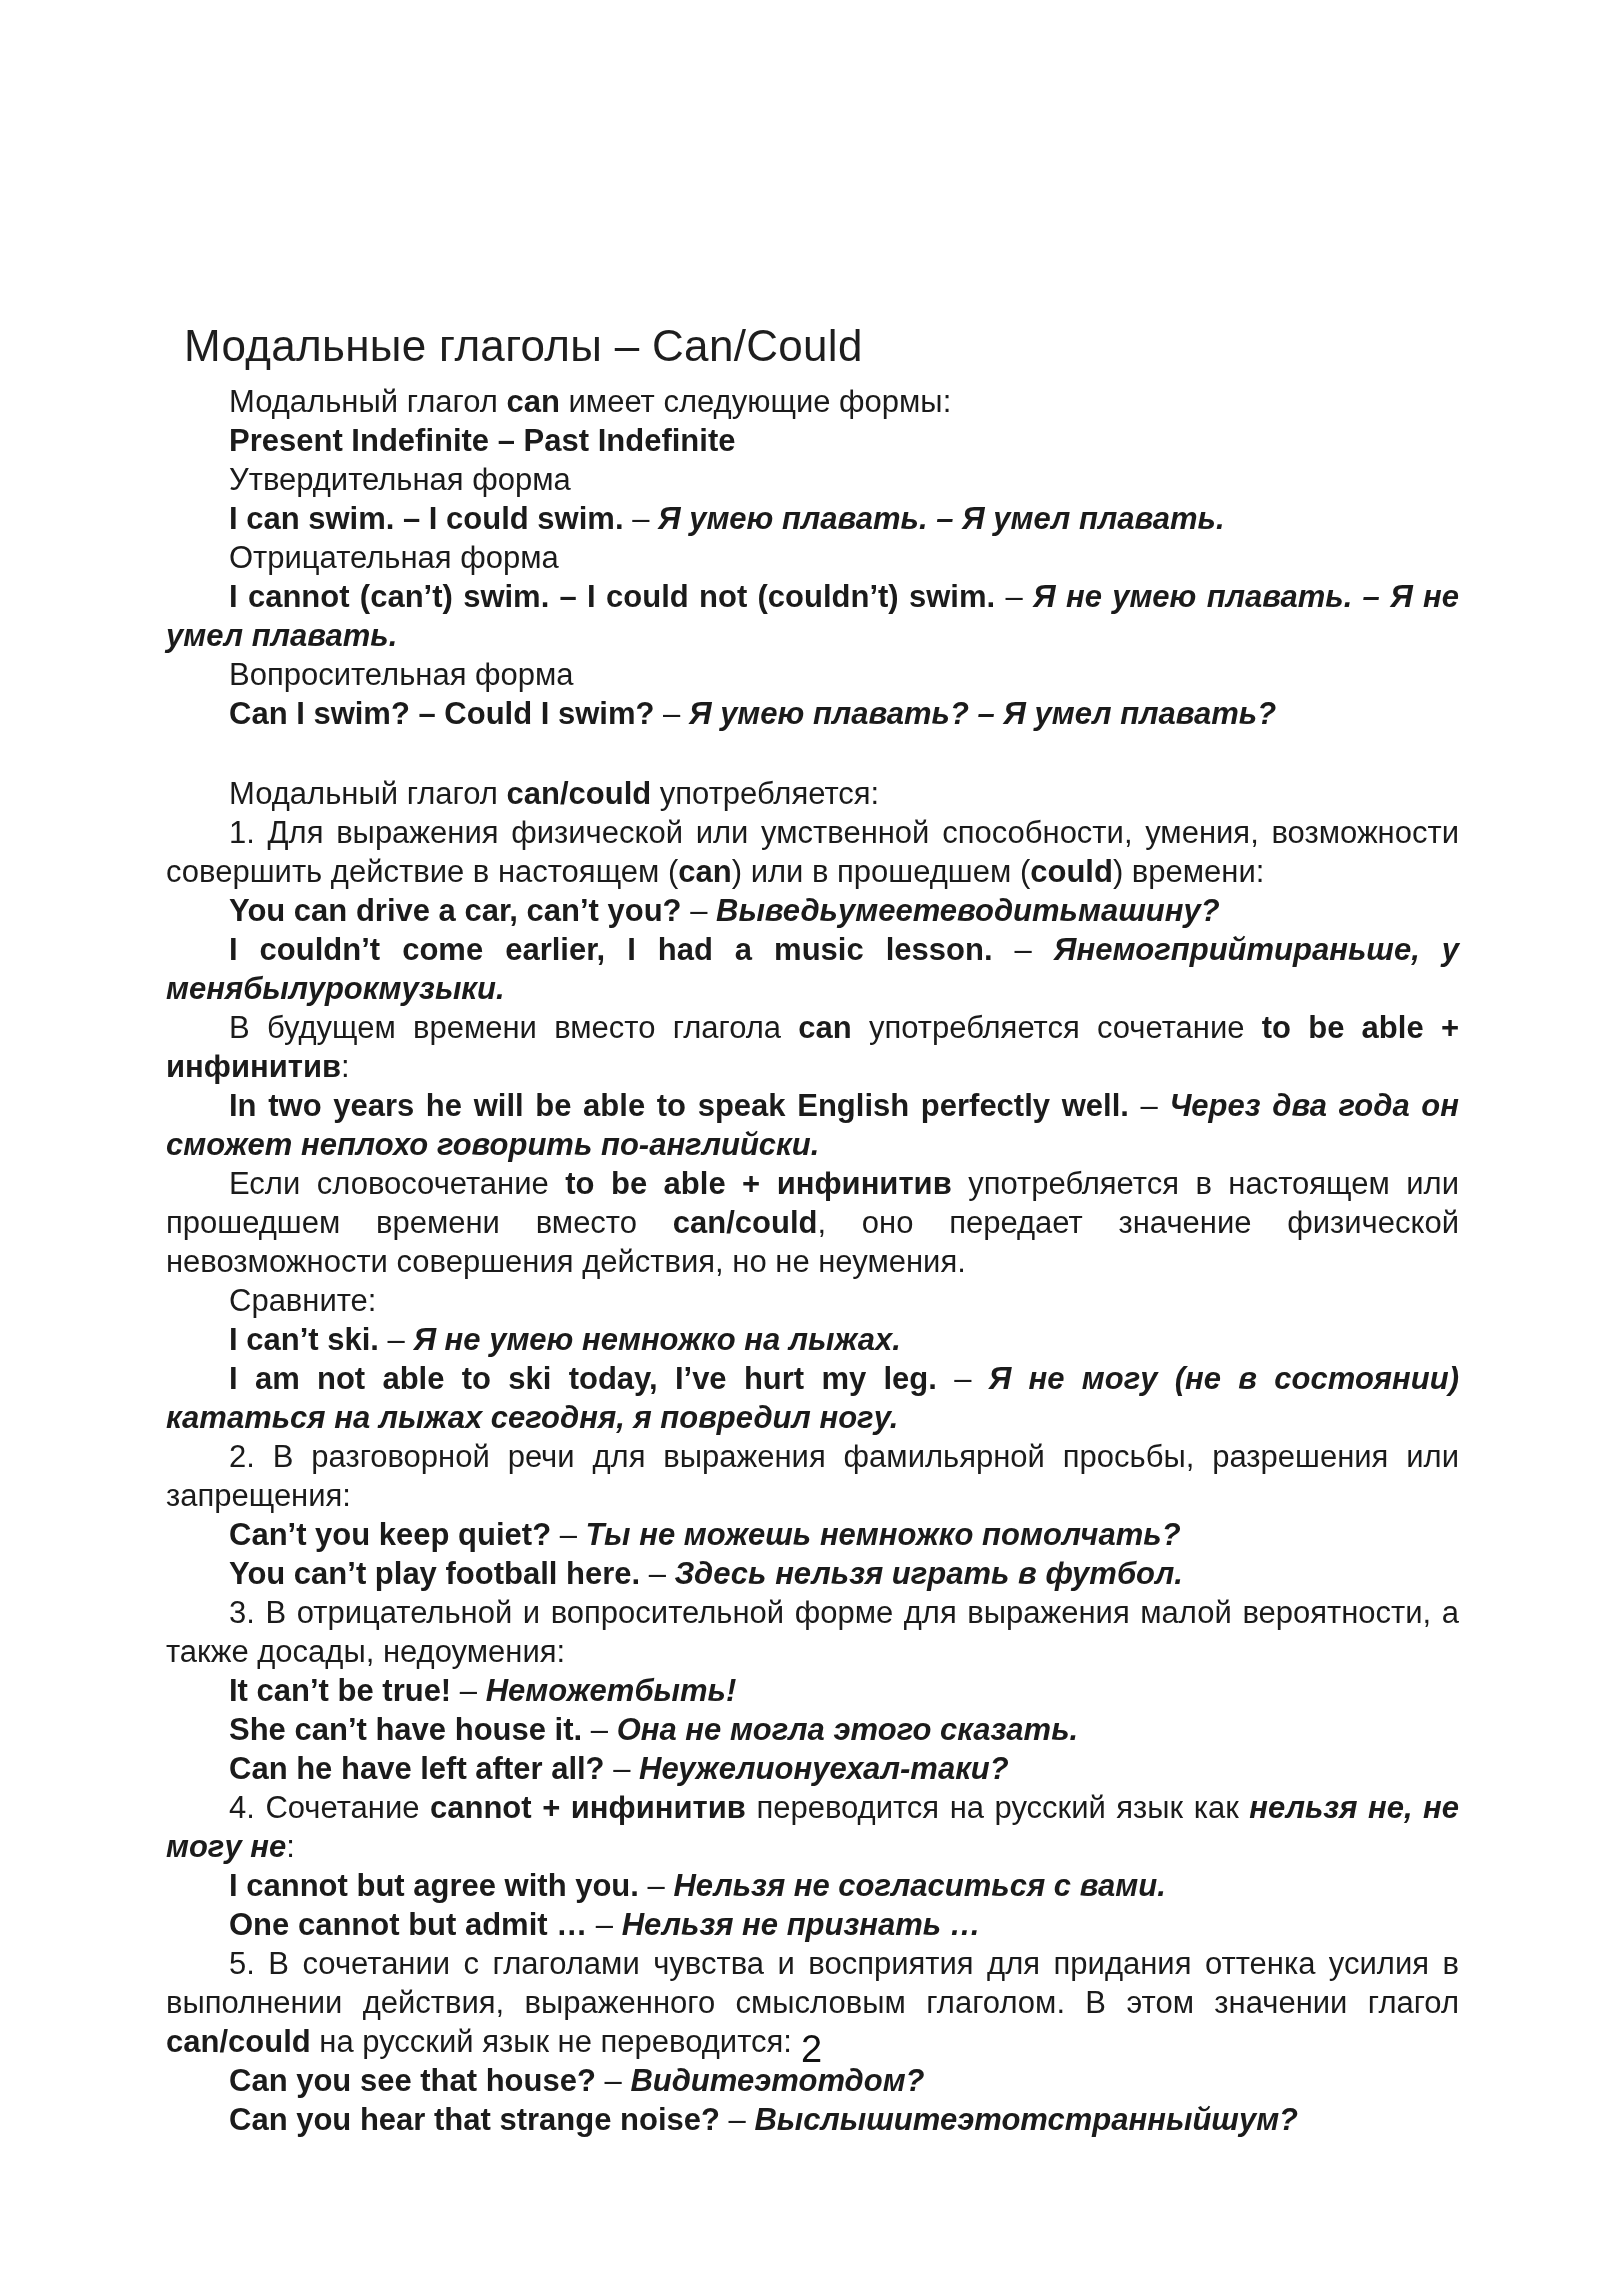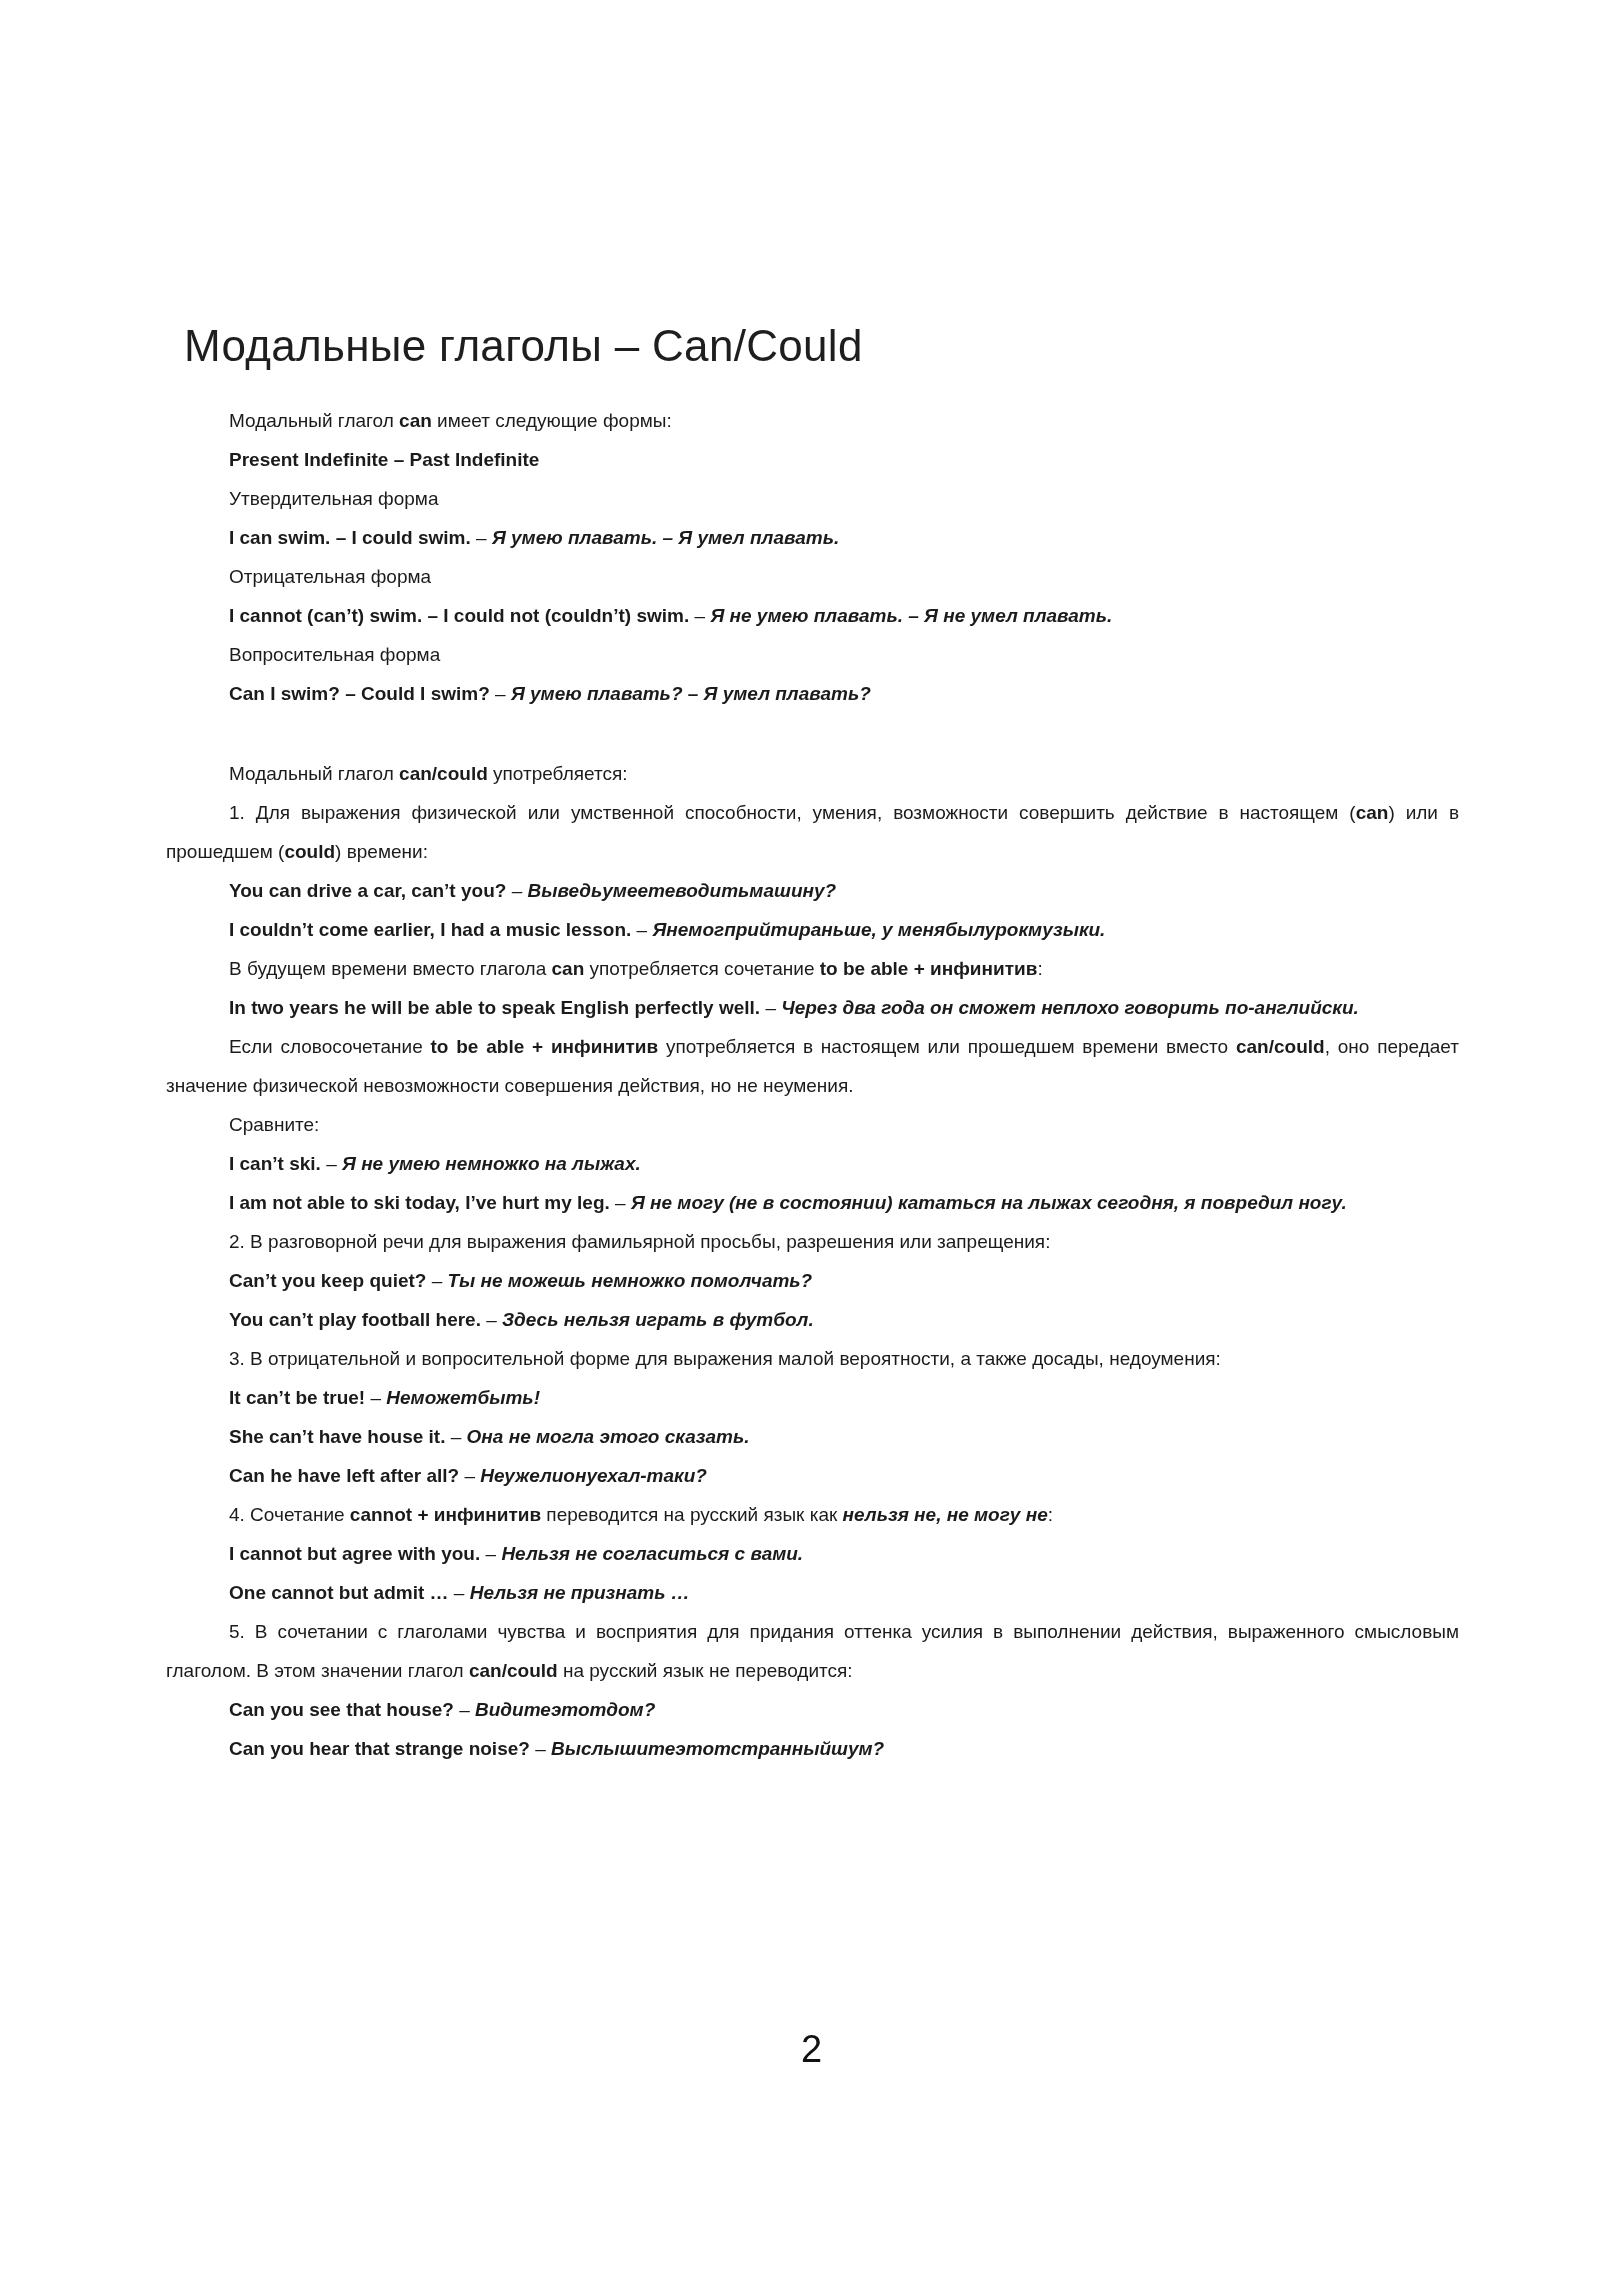--- a/index.html
+++ b/index.html
@@ -23,23 +23,23 @@
     margin: 10px;
     font-size: 44px;
     font-weight: 400;
     letter-spacing: 0.3px;
     color: #1e1e1e;
     white-space: nowrap;
   }
   .doc-body {
     position: absolute;
     left: 166px;
-    top: 401px;
+    top: 382px;
     width: 1293px;
-    font-size: 19px;
+    font-size: 31px;
     line-height: 39px;
     text-align: justify;
     hyphens: auto;
     -webkit-hyphens: auto;
   }
   .doc-body p {
     margin: 0;
     text-indent: 63px;
   }
   .doc-body p.space-before {

